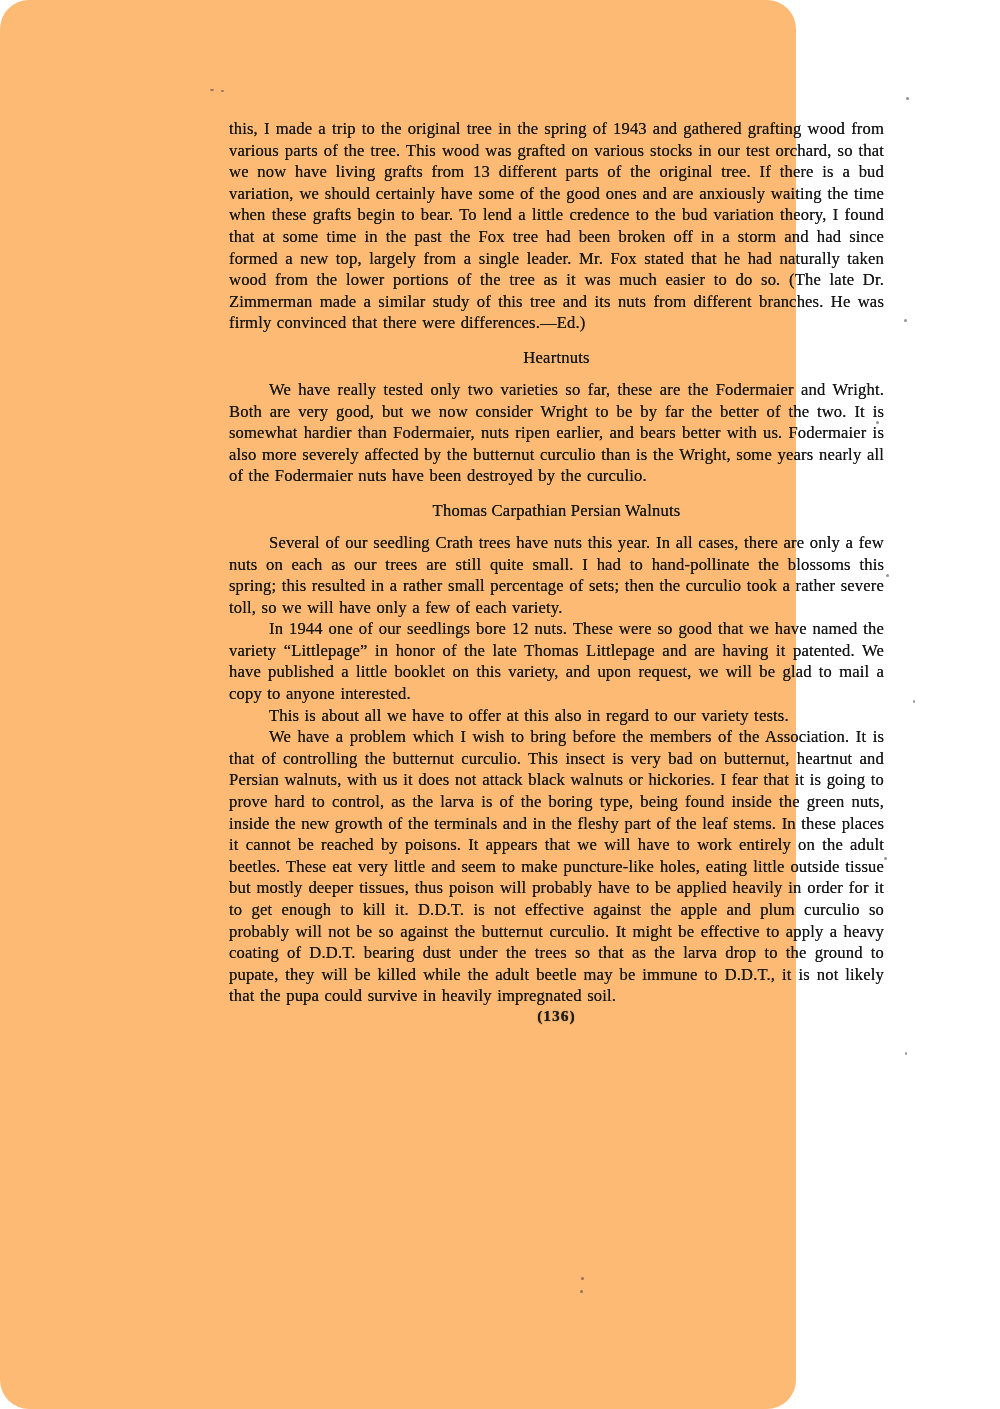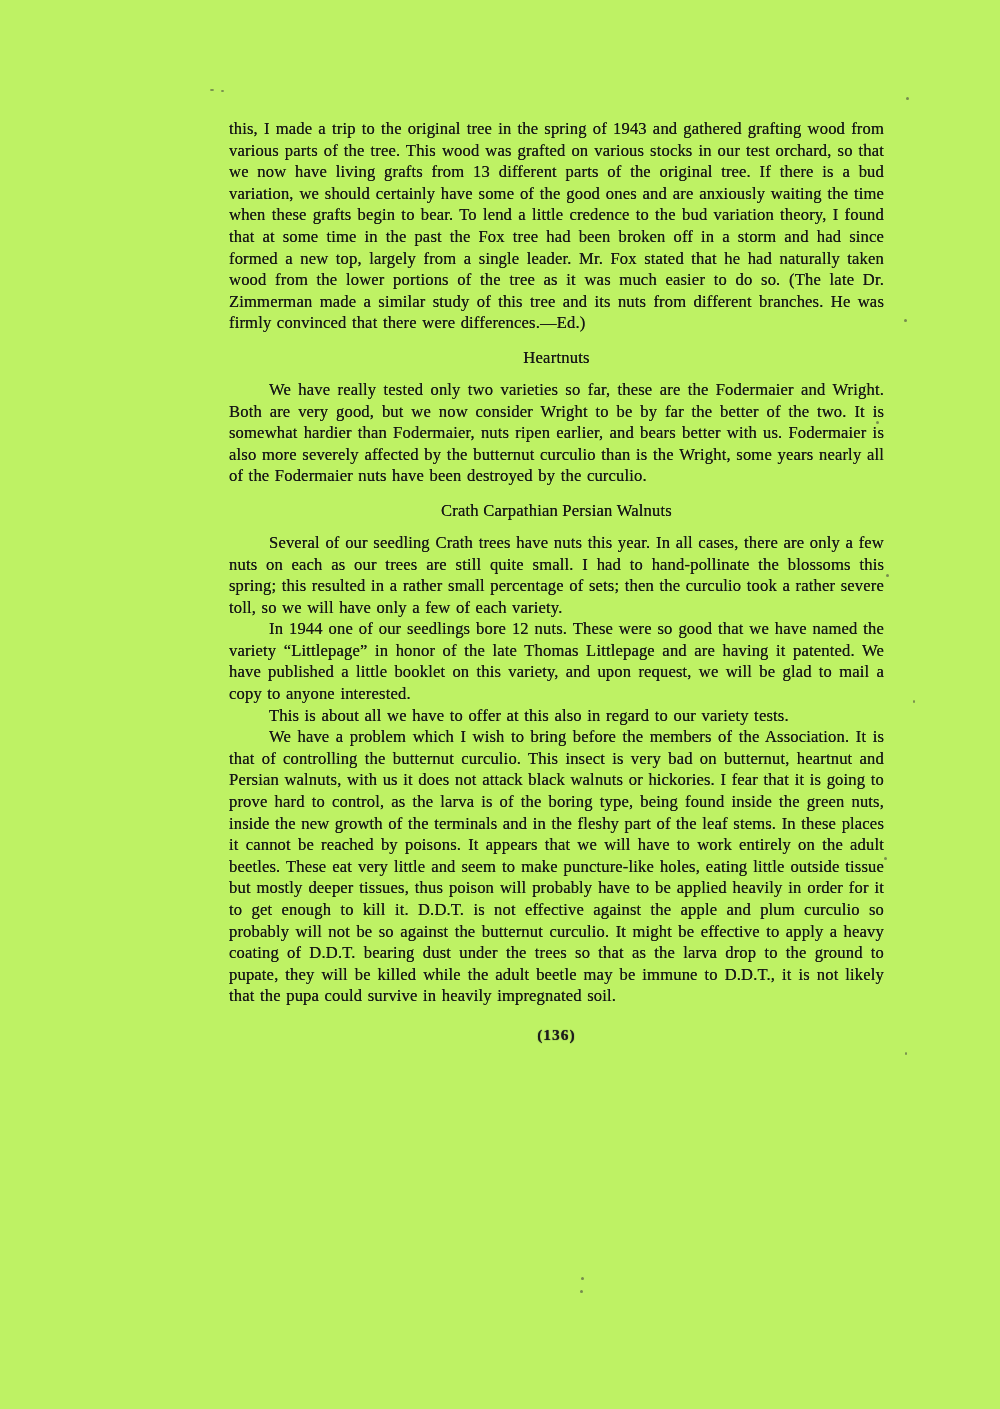--- a/index.html
+++ b/index.html
@@ -12,23 +12,24 @@
     height: 1409px;
     position: relative;
     font-family: "Liberation Serif", serif;
     color: #161616;
     overflow: hidden;
   }
   .page {
     position: absolute;
     left: 0;
     top: 0;
-    width: 1000px;
+    width: 796px;
     height: 1409px;
-    background: #bef264;
+    background: #fdba74;
+    border-radius: 29px;
   }
   .text-block {
     position: absolute;
     left: 229px;
     top: 118px;
     width: 655px;
   }
   .para {
     margin: 0;
     font-size: 16.6px;
@@ -44,21 +45,20 @@
   .heading {
     margin: 13px 0 11px 0;
     font-size: 16.6px;
     line-height: 21px;
     font-weight: normal;
     text-align: center;
     letter-spacing: 0.2px;
     text-shadow: 0 0 0.5px rgba(20,20,20,0.9);
   }
   .page-number {
-    margin-top: 19px;
     text-align: center;
     font-size: 15.5px;
     font-weight: bold;
     letter-spacing: 1px;
     color: #1c1c1c;
     text-shadow: 0 0 1px rgba(25,25,25,0.9);
   }
   
   .speck {
     position: absolute;
@@ -86,21 +86,21 @@
 
   <div class="text-block">
 
     <p class="para no-indent">this, I made a trip to the original tree in the spring of 1943 and gathered grafting wood from various parts of the tree. This wood was grafted on various stocks in our test orchard, so that we now have living grafts from 13 different parts of the original tree. If there is a bud variation, we should certainly have some of the good ones and are anxiously waiting the time when these grafts begin to bear. To lend a little credence to the bud variation theory, I found that at some time in the past the Fox tree had been broken off in a storm and had since formed a new top, largely from a single leader. Mr. Fox stated that he had naturally taken wood from the lower portions of the tree as it was much easier to do so. (The late Dr. Zimmerman made a similar study of this tree and its nuts from different branches. He was firmly convinced that there were differences.—Ed.)</p>
 
     <h3 class="heading">Heartnuts</h3>
 
     <p class="para">We have really tested only two varieties so far, these are the Fodermaier and Wright. Both are very good, but we now consider Wright to be by far the better of the two. It is somewhat hardier than Fodermaier, nuts ripen earlier, and bears better with us. Fodermaier is also more severely affected by the butternut curculio than is the Wright, some years nearly all of the Fodermaier nuts have been destroyed by the curculio.</p>
 
 
-    <h3 class="heading">Crath Carpathian Persian Walnuts</h3>
+    <h3 class="heading">Thomas Carpathian Persian Walnuts</h3>
 
     <p class="para">Several of our seedling Crath trees have nuts this year. In all cases, there are only a few nuts on each as our trees are still quite small. I had to hand-pollinate the blossoms this spring; this resulted in a rather small percentage of sets; then the curculio took a rather severe toll, so we will have only a few of each variety.</p>
 
     <p class="para">In 1944 one of our seedlings bore 12 nuts. These were so good that we have named the variety “Littlepage” in honor of the late Thomas Littlepage and are having it patented. We have published a little booklet on this variety, and upon request, we will be glad to mail a copy to anyone interested.</p>
 
     <p class="para">This is about all we have to offer at this also in regard to our variety tests.</p>
 
     <p class="para">We have a problem which I wish to bring before the members of the Association. It is that of controlling the butternut curculio. This insect is very bad on butternut, heartnut and Persian walnuts, with us it does not attack black walnuts or hickories. I fear that it is going to prove hard to control, as the larva is of the boring type, being found inside the green nuts, inside the new growth of the terminals and in the fleshy part of the leaf stems. In these places it cannot be reached by poisons. It appears that we will have to work entirely on the adult beetles. These eat very little and seem to make puncture-like holes, eating little outside tissue but mostly deeper tissues, thus poison will probably have to be applied heavily in order for it to get enough to kill it. D.D.T. is not effective against the apple and plum curculio so probably will not be so against the butternut curculio. It might be effective to apply a heavy coating of D.D.T. bearing dust under the trees so that as the larva drop to the ground to pupate, they will be killed while the adult beetle may be immune to D.D.T., it is not likely that the pupa could survive in heavily impregnated soil.</p>
 
     <div class="page-number">(136)</div>

